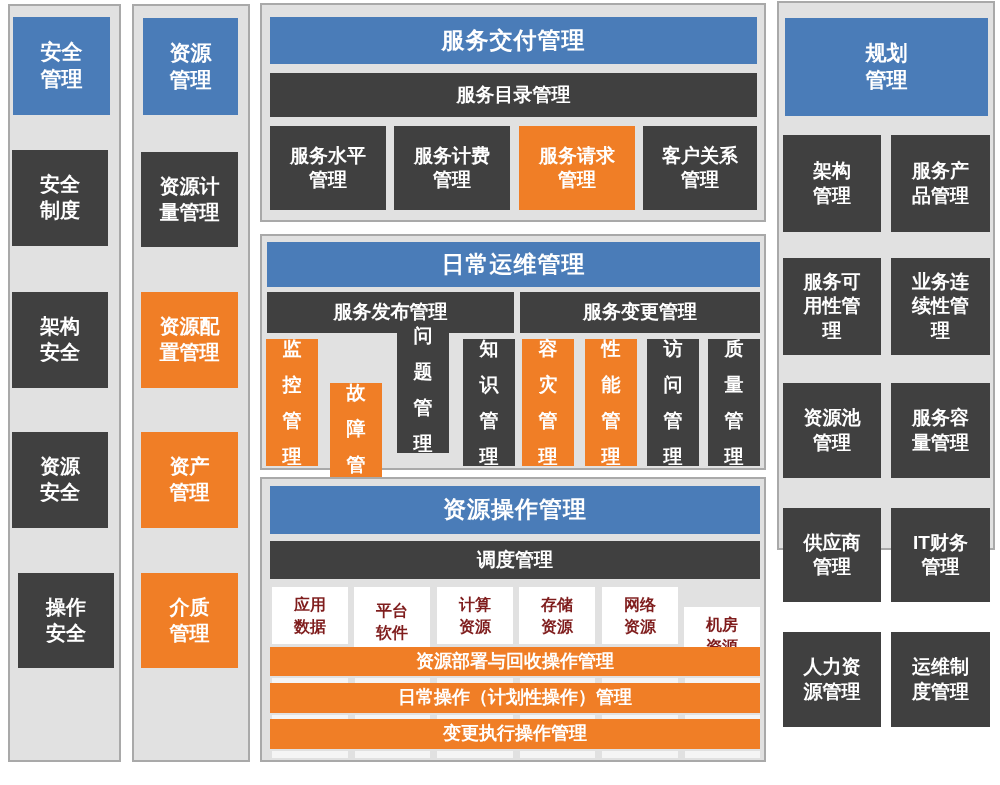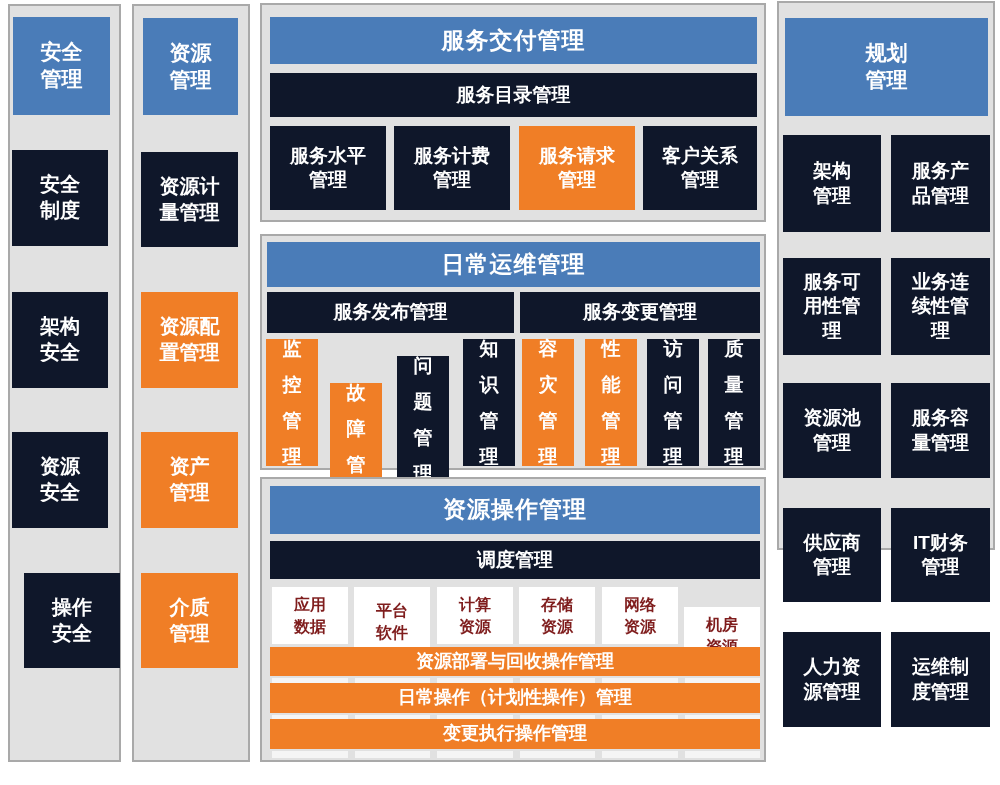--- a/index.html
+++ b/index.html
@@ -19,21 +19,21 @@
     display:flex;
     align-items:center;
     justify-content:center;
     text-align:center;
     white-space:pre-line;
     font-weight:bold;
     color:#ffffff;
     line-height:1.28;
   }
   .blue   { background:#4A7CB8; }
-  .gray   { background:#0f172a; }
+  .gray   { background:#404040; }
   .orange { background:#F07E26; }
   .white  { background:#ffffff; color:#7f1d1d; }
 
   .col-hdr   { font-size:21px; }
   .col-box   { font-size:20px; }
   .panel-hdr { font-size:23px; letter-spacing:1px; }
   .bar       { font-size:19px; }
   .p1-box    { font-size:19px; }
   .vbox      { font-size:19px; }
   .vbox span { display:inline-block; width:22px; word-break:break-all; line-height:36px; }
@@ -53,21 +53,21 @@
 
 <div class="container" style="left:8px; top:4px; width:113px; height:758px;">
   <div class="cell blue col-hdr" style="left:3px; top:11px; width:97px; height:98px;">安全
 管理</div>
   <div class="cell gray col-box" style="left:2px; top:144px; width:96px; height:96px;">安全
 制度</div>
   <div class="cell gray col-box" style="left:2px; top:286px; width:96px; height:96px;">架构
 安全</div>
   <div class="cell gray col-box" style="left:2px; top:426px; width:96px; height:96px;">资源
 安全</div>
-  <div class="cell gray col-box" style="left:14px; top:567px; width:96px; height:95px;">操作
+  <div class="cell gray col-box" style="left:8px; top:567px; width:96px; height:95px;">操作
 安全</div>
 </div>
 
 <div class="container" style="left:132px; top:4px; width:118px; height:758px;">
   <div class="cell blue col-hdr" style="left:9px; top:12px; width:95px; height:97px;">资源
 管理</div>
   <div class="cell gray col-box" style="left:7px; top:146px; width:97px; height:95px;">资源计
 量管理</div>
   <div class="cell orange col-box" style="left:7px; top:286px; width:97px; height:96px;">资源配
 置管理</div>
@@ -90,21 +90,21 @@
 管理</div>
 </div>
 
 <div class="container" style="left:260px; top:234px; width:506px; height:236px;">
   <div class="cell blue panel-hdr" style="left:5px; top:6px; width:493px; height:45px;">日常运维管理</div>
   <div class="cell gray bar" style="left:5px; top:56px; width:247px; height:41px;">服务发布管理</div>
   <div class="cell gray bar" style="left:258px; top:56px; width:240px; height:41px;">服务变更管理</div>
 
   <div class="cell orange vbox" style="left:4px; top:103px; width:52px; height:127px;"><span>监控管理</span></div>
   <div class="cell orange vbox" style="left:68px; top:103px; width:52px; height:127px;margin-top:44px;"><span>故障管理</span></div>
-  <div class="cell gray vbox" style="left:135px; top:120px; width:52px; height:127px;text-align:center;"><span>问题管理</span></div>
+  <div class="cell gray vbox" style="left:135px; top:90px; width:52px; height:127px;text-align:center;"><span>问题管理</span></div>
   <div class="cell gray vbox" style="left:201px; top:103px; width:52px; height:127px;"><span>知识管理</span></div>
   <div class="cell orange vbox" style="left:260px; top:103px; width:52px; height:127px;"><span>容灾管理</span></div>
   <div class="cell orange vbox" style="left:323px; top:103px; width:52px; height:127px;"><span>性能管理</span></div>
   <div class="cell gray vbox" style="left:385px; top:103px; width:52px; height:127px;"><span>访问管理</span></div>
   <div class="cell gray vbox" style="left:446px; top:103px; width:52px; height:127px;"><span>质量管理</span></div>
 </div>
 
 <div class="container" style="left:260px; top:477px; width:506px; height:285px;">
   <div class="cell blue panel-hdr" style="left:8px; top:7px; width:490px; height:48px;">资源操作管理</div>
   <div class="cell gray bar" style="left:8px; top:62px; width:490px; height:38px;">调度管理</div>

